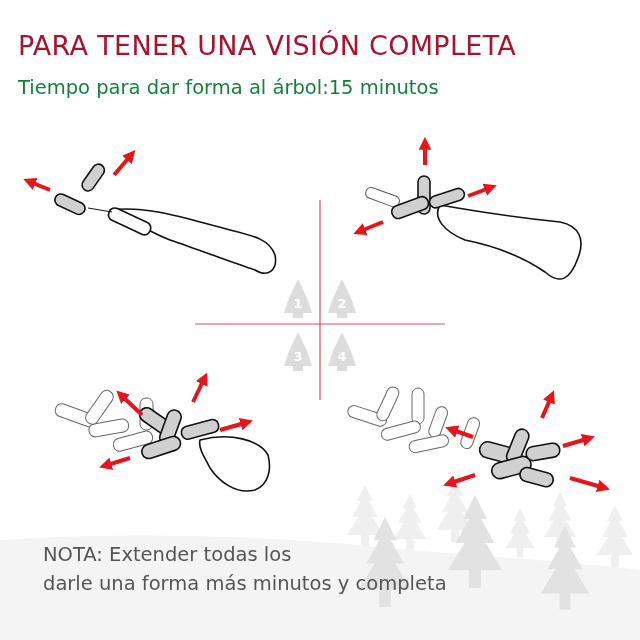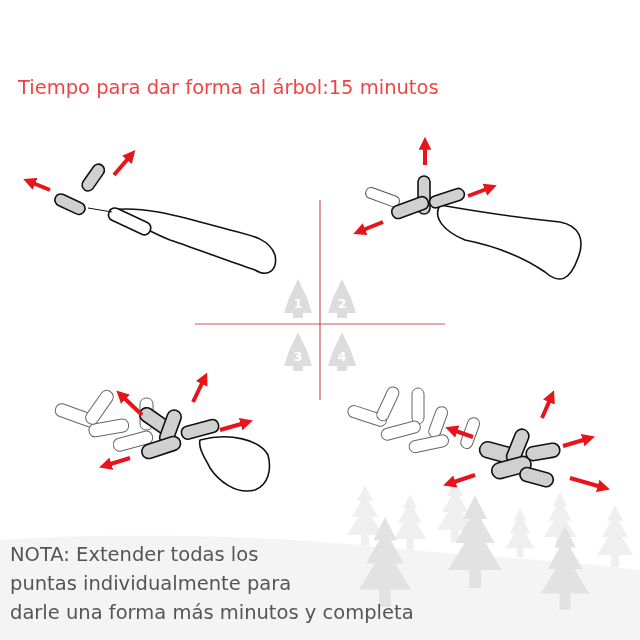--- a/index.html
+++ b/index.html
@@ -1,20 +1,20 @@
 <!DOCTYPE html>
 <html><head>
 <meta charset="utf-8">
 <style>
   html,body{margin:0;padding:0;background:#ffffff;}
   #canvas{position:relative;width:640px;height:640px;overflow:hidden;background:#ffffff;font-family:"DejaVu Sans", "Liberation Sans", sans-serif;}
   .title{position:absolute;left:18px;top:30px;font-size:27px;color:#a8132e;letter-spacing:0.3px;white-space:nowrap;font-family:"DejaVu Sans", sans-serif;}
-  .subtitle{position:absolute;left:18px;top:76px;font-size:19.5px;color:#ef4444;white-space:nowrap;font-family:"DejaVu Sans", sans-serif;}
+  .subtitle{position:absolute;left:18px;top:76px;font-size:19.5px;color:#15803d;white-space:nowrap;font-family:"DejaVu Sans", sans-serif;}
   .note{position:absolute;left:10px;top:540px;font-size:19.5px;color:#555;line-height:29px;font-family:"DejaVu Sans", sans-serif;}
-  .note div{white-space:nowrap;}
+  .note div{white-space:nowrap;margin-left:33px;}
   svg{position:absolute;left:0;top:0;}
 </style>
 </head>
 <body>
 
 <div id="canvas">
 
   <svg width="640" height="640" viewBox="0 0 640 640">
     <defs>
       <marker id="ah" viewBox="0 0 10 10" refX="6" refY="5" markerWidth="3.2" markerHeight="3.2" orient="auto">
@@ -120,20 +120,20 @@
       <rect x="490" y="465" width="40" height="16" rx="8" transform="rotate(-15 490 465)" fill="#d0d0d0"></rect>
       <rect x="522" y="466" width="34" height="14" rx="7" transform="rotate(15 522 466)" fill="#d0d0d0"></rect>
       <line x1="473" y1="437" x2="450" y2="429" stroke="#e8141c" stroke-width="4" marker-end="url(#ah)"></line>
       <line x1="542" y1="418" x2="552" y2="395" stroke="#e8141c" stroke-width="4" marker-end="url(#ah)"></line>
       <line x1="563" y1="446" x2="590" y2="438" stroke="#e8141c" stroke-width="4" marker-end="url(#ah)"></line>
       <line x1="570" y1="478" x2="605" y2="488" stroke="#e8141c" stroke-width="4" marker-end="url(#ah)"></line>
       <line x1="475" y1="475" x2="448" y2="484" stroke="#e8141c" stroke-width="4" marker-end="url(#ah)"></line>
     </g>
   </svg>
 
+  <div class="title">PARA TENER UNA VISIÓN COMPLETA</div>
   <div class="subtitle">Tiempo para dar forma al árbol:15 minutos</div>
 
   <div class="note">
     <div>NOTA: Extender todas los</div>
-    <div>puntas individualmente para</div>
     <div>darle una forma más minutos y completa</div>
   </div>
 </div>
 
 </body></html>

